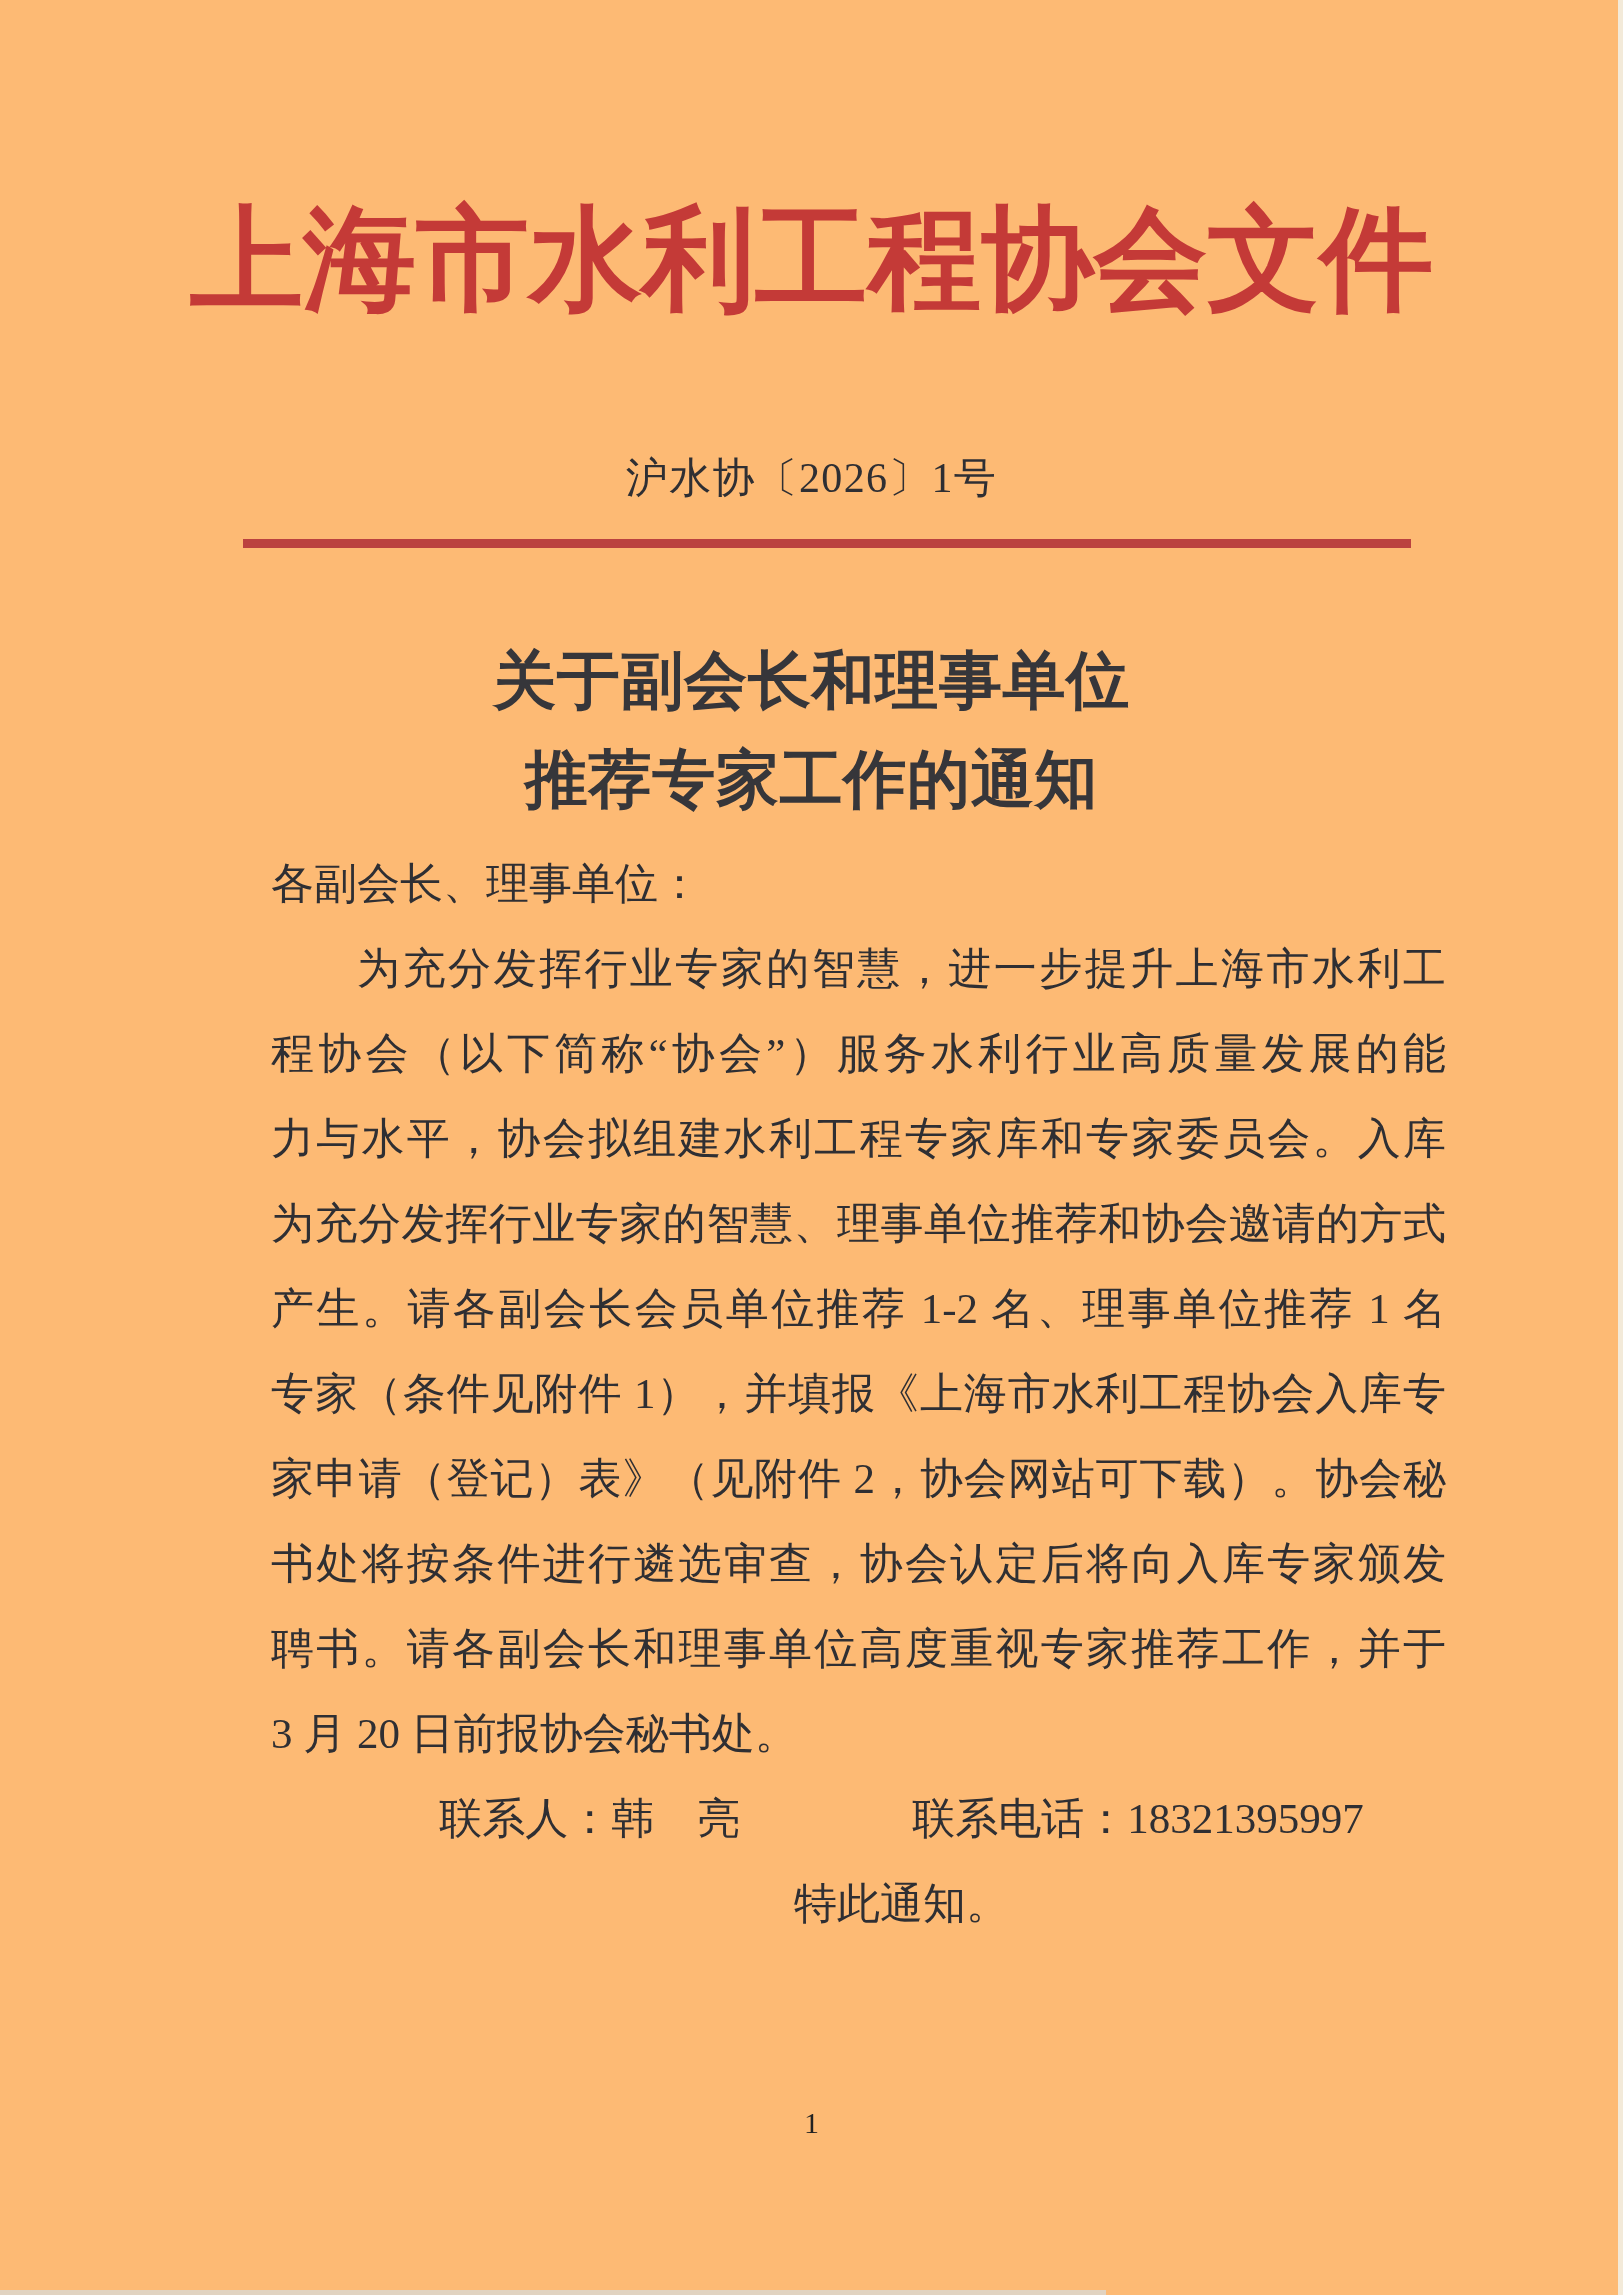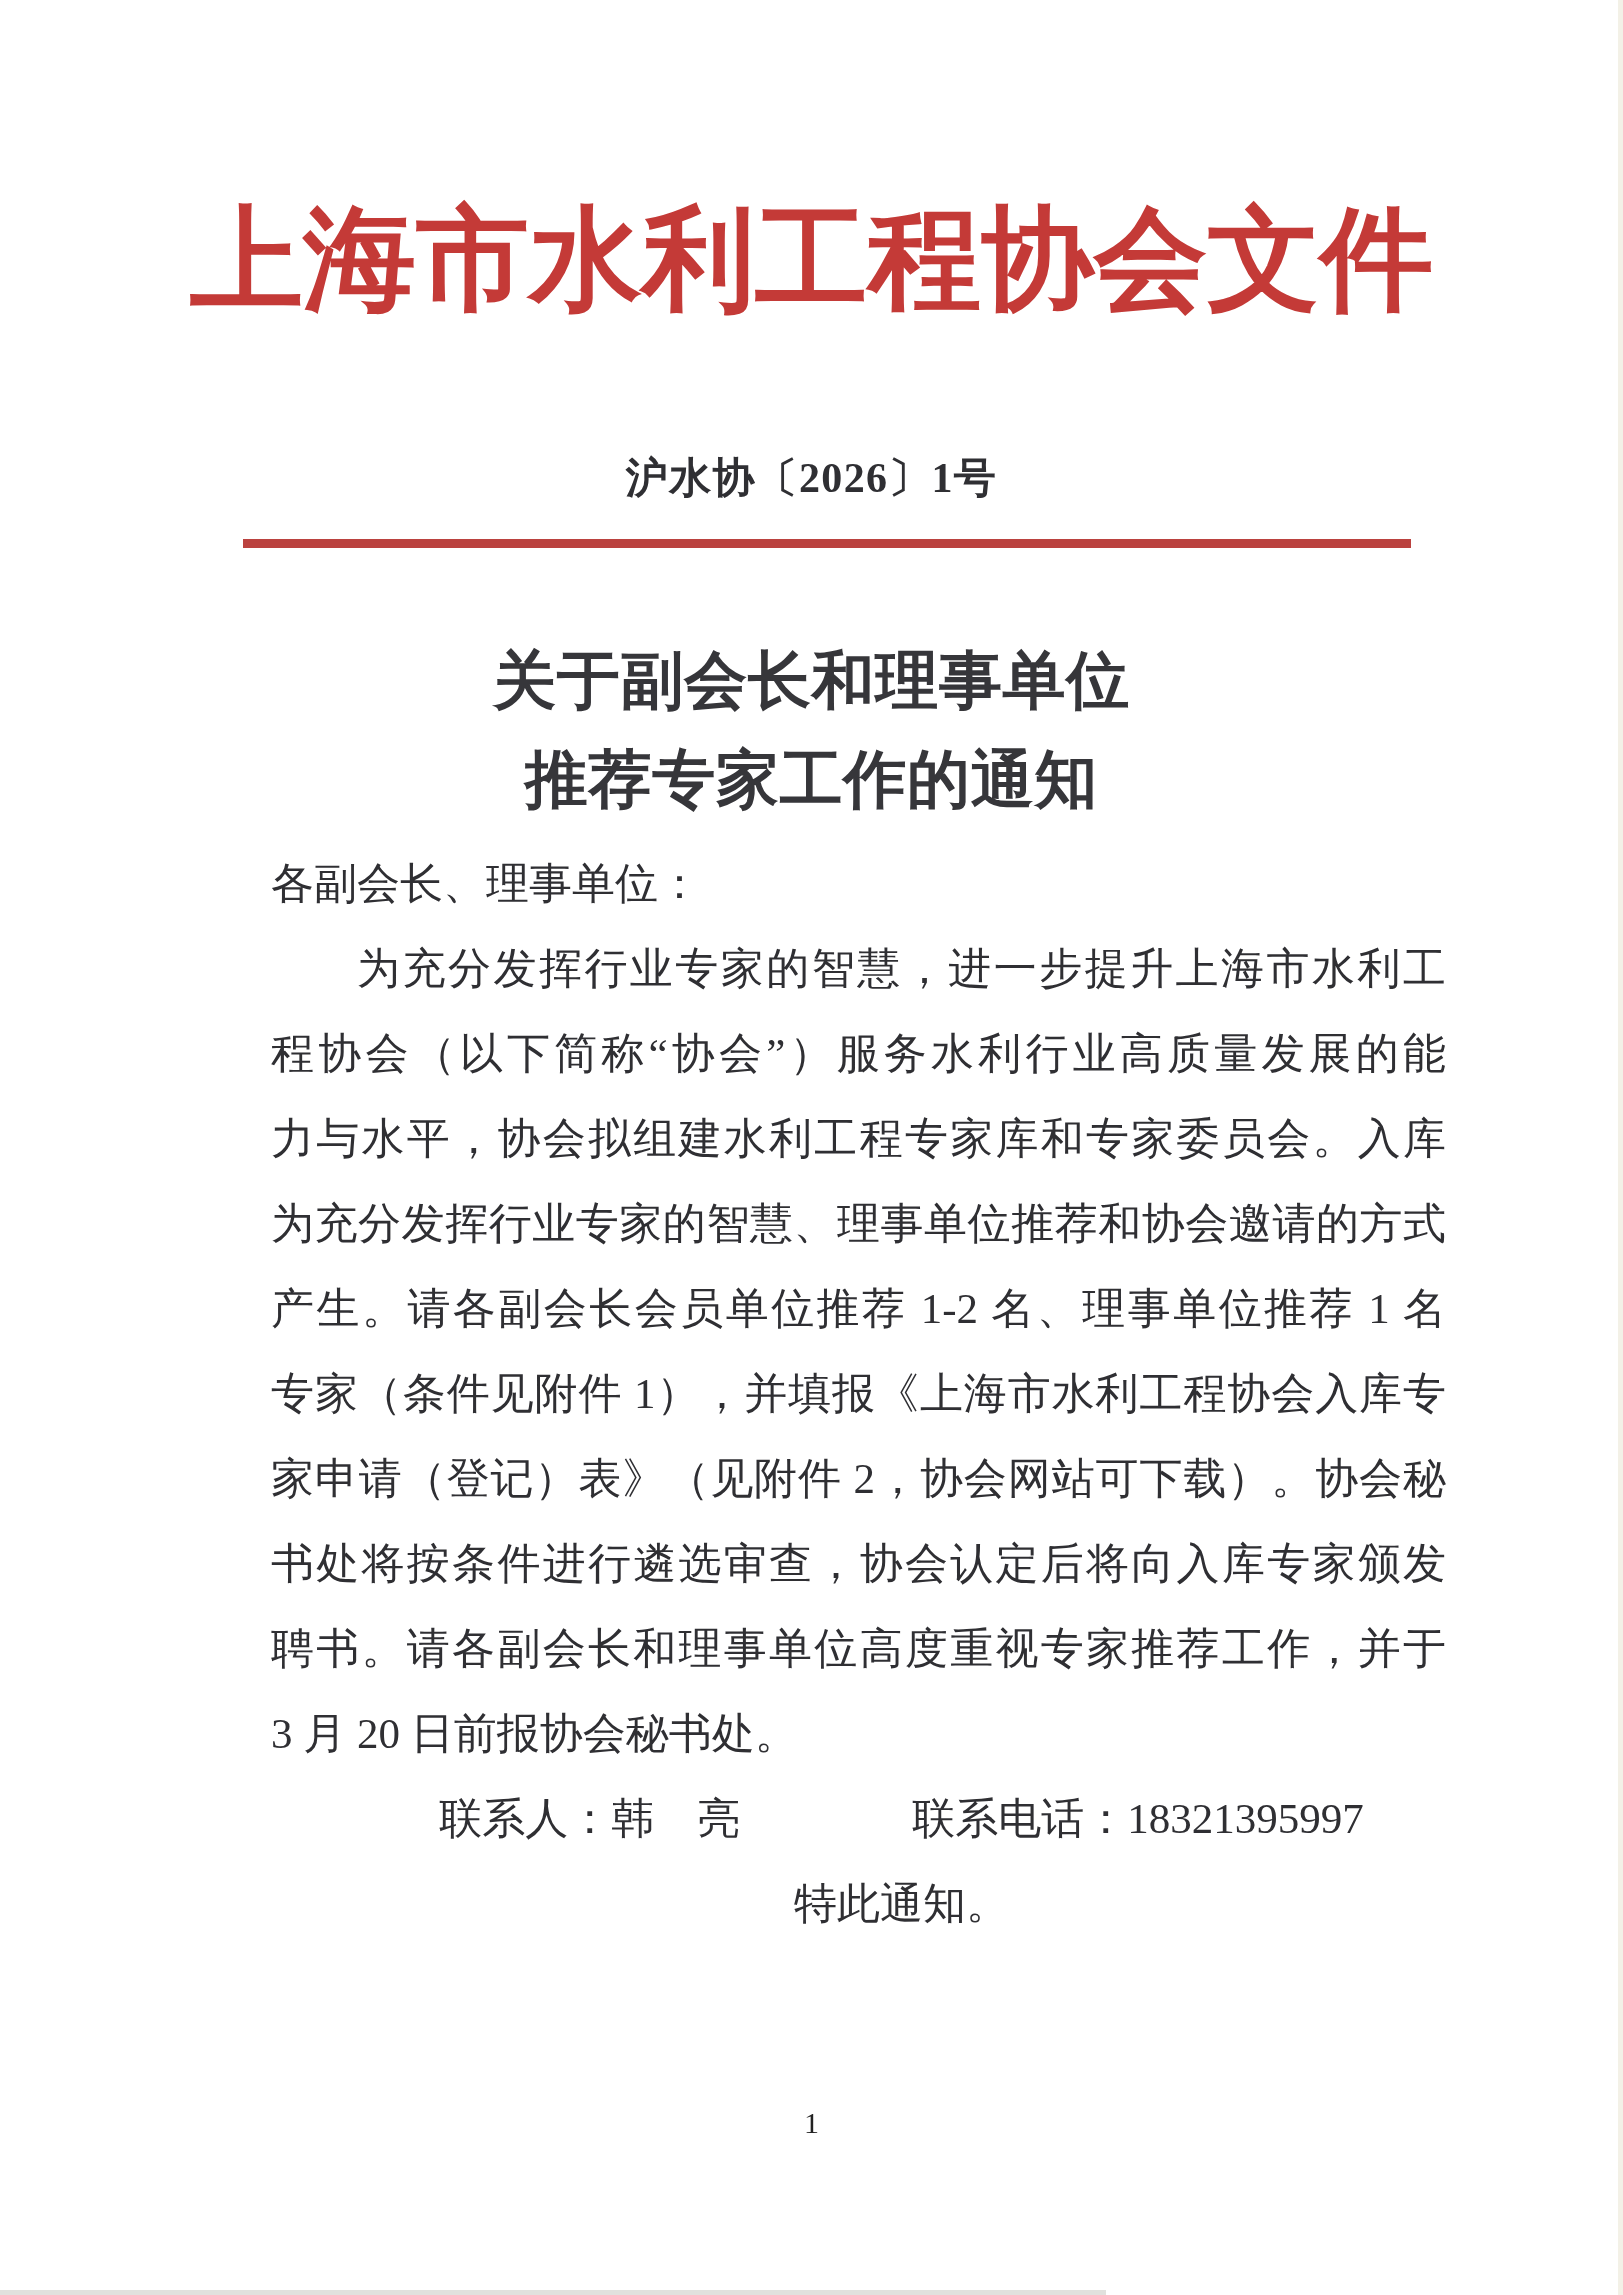--- a/index.html
+++ b/index.html
@@ -4,21 +4,21 @@
 <style>
   html, body {
     margin: 0;
     padding: 0;
     background: #888;
   }
   .page {
     position: relative;
     width: 1623px;
     height: 2295px;
-    background: #ffffff;
+    background: #fdba74;
     overflow: hidden;
     font-family: "Liberation Serif", serif;
   }
   .org-title {
     position: absolute;
     top: 191px;
     left: 0;
     width: 1623px;
     text-align: center;
     font-size: 113px;
@@ -32,21 +32,20 @@
     position: absolute;
     top: 452px;
     left: 0;
     width: 1623px;
     text-align: center;
     font-size: 42px;
     line-height: 52px;
     color: var(--text_black, #2f2f33);
     letter-spacing: 1.3px;
     white-space: nowrap;
-    font-weight: bold;
   }
   .red-rule {
     position: absolute;
     top: 539px;
     left: 243px;
     width: 1168px;
     height: 9.2px;
     background: var(--rule_red, #bb423f);
   }
   .doc-title {

